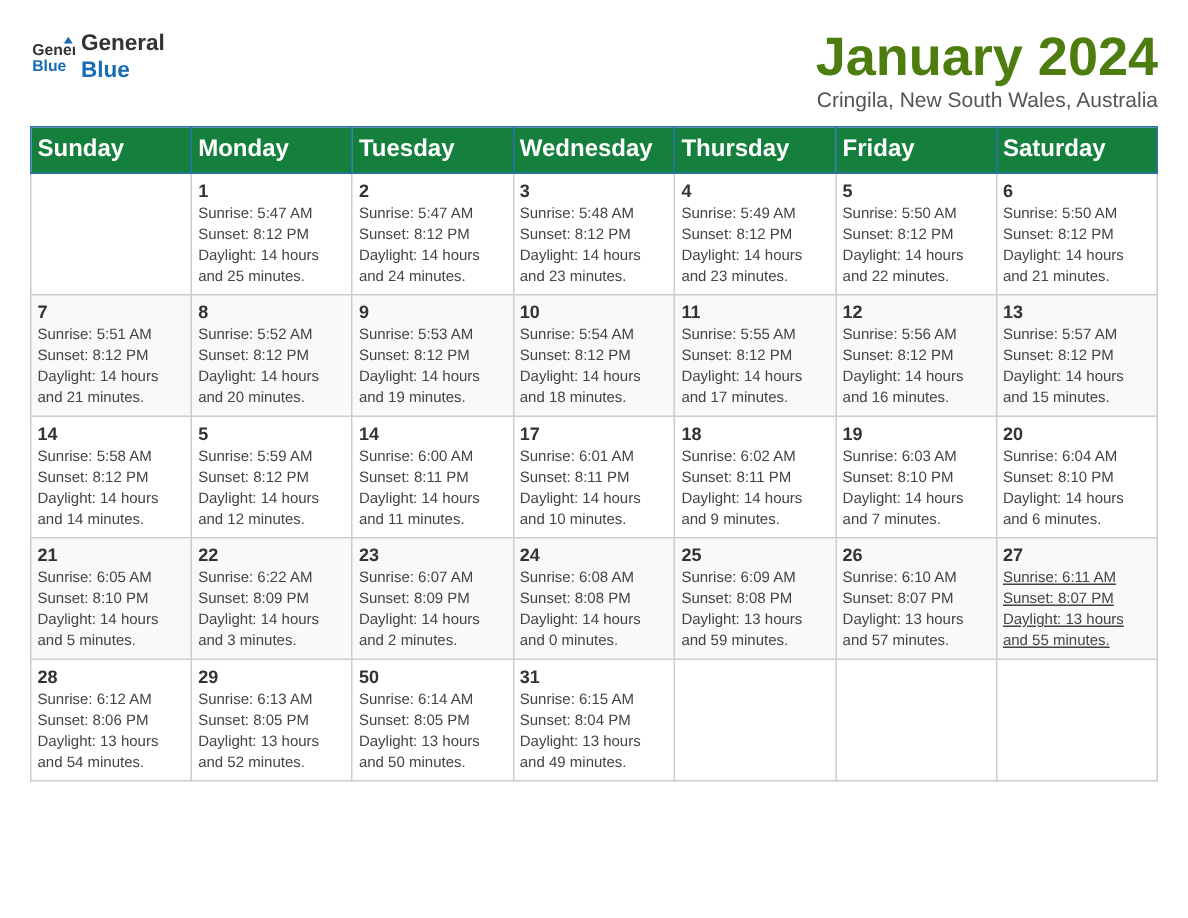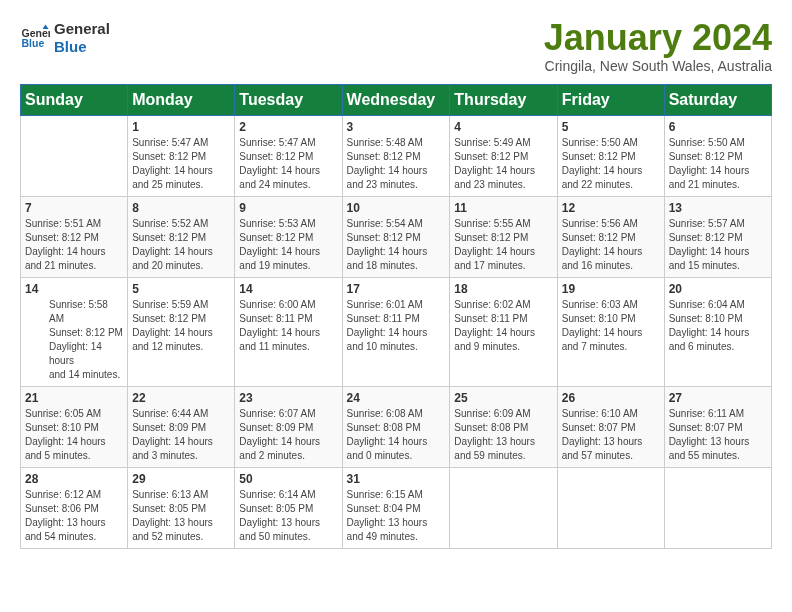--- a/index.html
+++ b/index.html
@@ -206,21 +206,21 @@
           <div class="day-num">13</div>
           <div class="day-info" style="white-space: pre-line;">Sunrise: 5:57 AM
 Sunset: 8:12 PM
 Daylight: 14 hours
 and 15 minutes.</div>
         </td>
       </tr>
       <tr>
         <td>
           <div class="day-num">14</div>
-          <div class="day-info" style="white-space: pre-line; margin-left: 24px;">Sunrise: 5:58 AM
+          <div class="day-info" style="white-space: pre-line;">Sunrise: 5:58 AM
 Sunset: 8:12 PM
 Daylight: 14 hours
 and 14 minutes.</div>
         </td>
         <td>
           <div class="day-num">5</div>
           <div class="day-info" style="white-space: pre-line;">Sunrise: 5:59 AM
 Sunset: 8:12 PM
 Daylight: 14 hours
 and 12 minutes.</div>
@@ -264,21 +264,21 @@
       <tr>
         <td>
           <div class="day-num">21</div>
           <div class="day-info" style="white-space: pre-line;">Sunrise: 6:05 AM
 Sunset: 8:10 PM
 Daylight: 14 hours
 and 5 minutes.</div>
         </td>
         <td>
           <div class="day-num">22</div>
-          <div class="day-info" style="white-space: pre-line;">Sunrise: 6:44 AM
+          <div class="day-info" style="white-space: pre-line;">Sunrise: 6:22 AM
 Sunset: 8:09 PM
 Daylight: 14 hours
 and 3 minutes.</div>
         </td>
         <td>
           <div class="day-num">23</div>
           <div class="day-info" style="white-space: pre-line;">Sunrise: 6:07 AM
 Sunset: 8:09 PM
 Daylight: 14 hours
 and 2 minutes.</div>
@@ -299,21 +299,21 @@
         </td>
         <td>
           <div class="day-num">26</div>
           <div class="day-info" style="white-space: pre-line;">Sunrise: 6:10 AM
 Sunset: 8:07 PM
 Daylight: 13 hours
 and 57 minutes.</div>
         </td>
         <td>
           <div class="day-num">27</div>
-          <div class="day-info" style="white-space: pre-line;">Sunrise: 6:11 AM
+          <div class="day-info" style="white-space: pre-line; text-decoration: underline;">Sunrise: 6:11 AM
 Sunset: 8:07 PM
 Daylight: 13 hours
 and 55 minutes.</div>
         </td>
       </tr>
       <tr>
         <td>
           <div class="day-num">28</div>
           <div class="day-info" style="white-space: pre-line;">Sunrise: 6:12 AM
 Sunset: 8:06 PM

